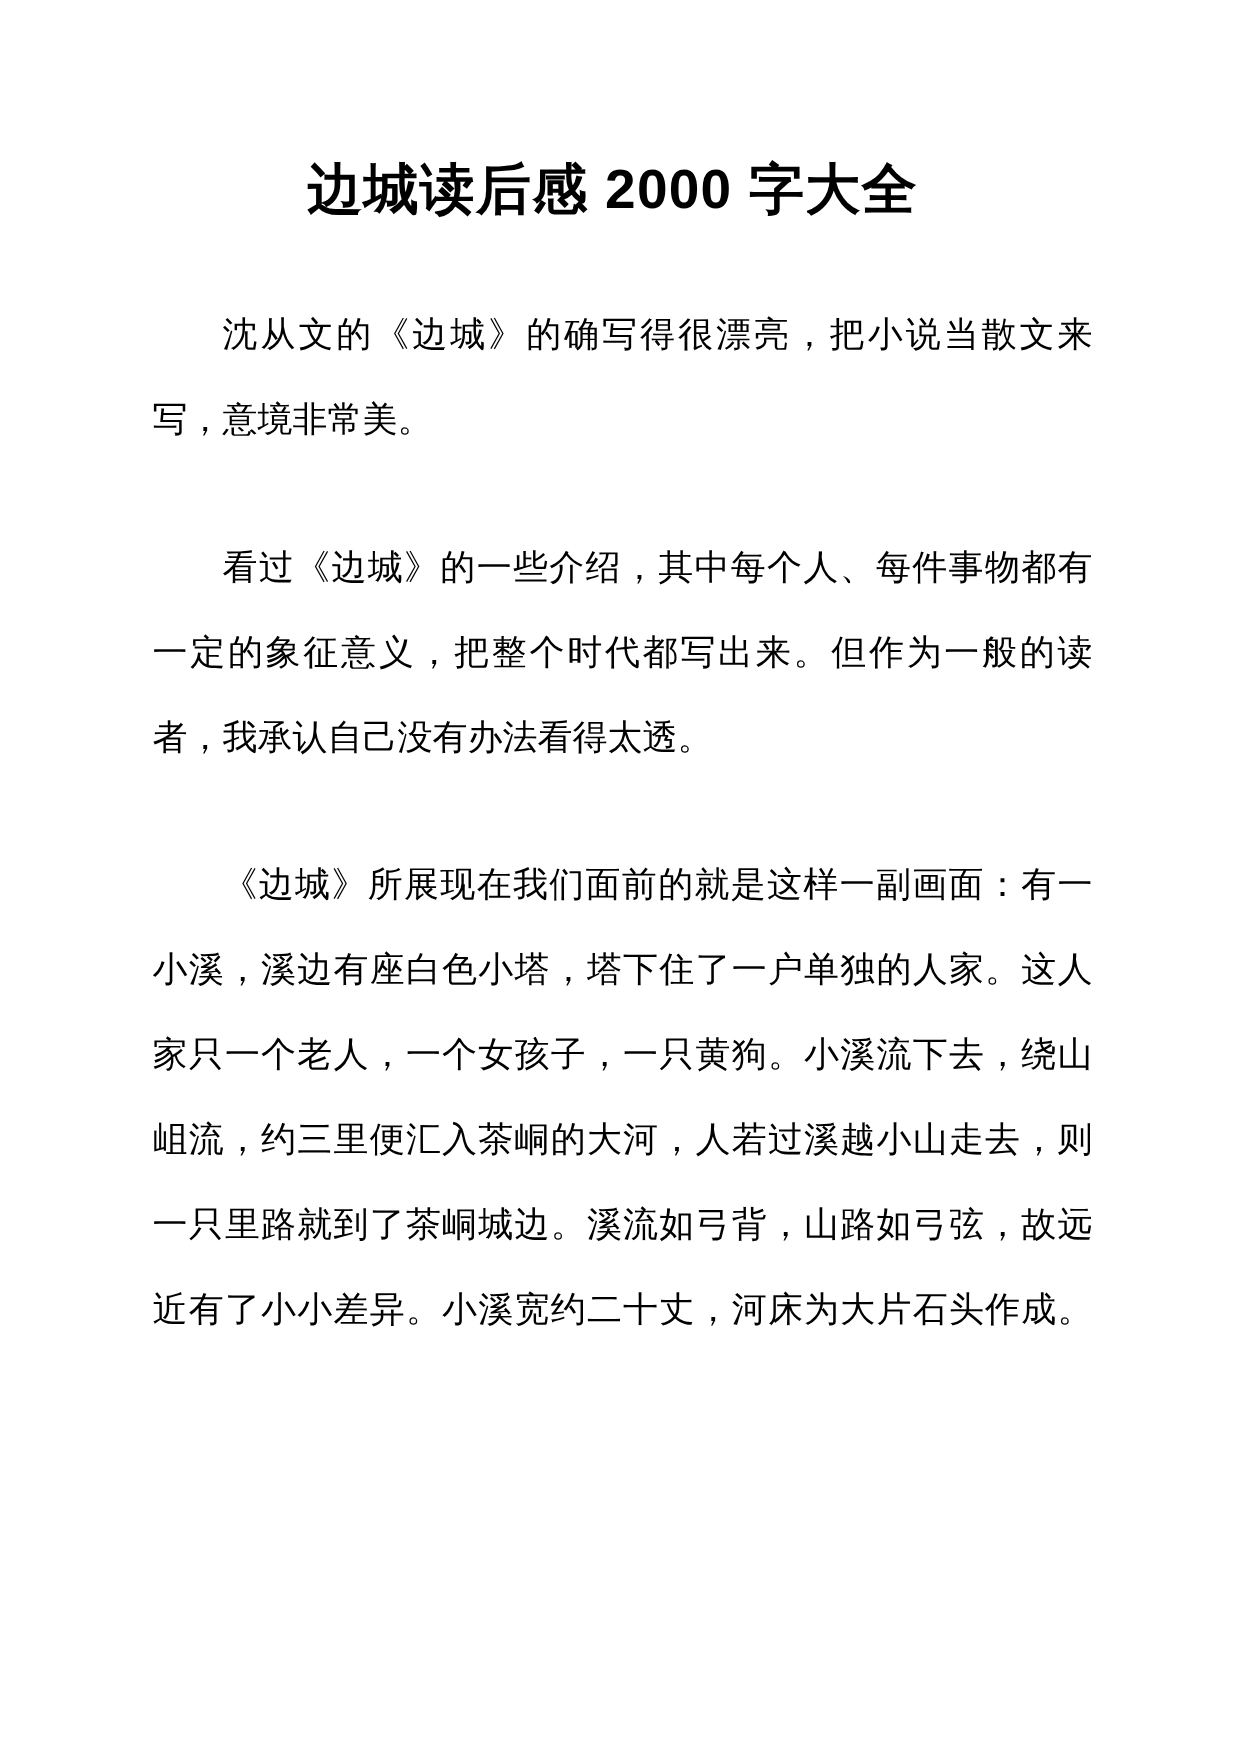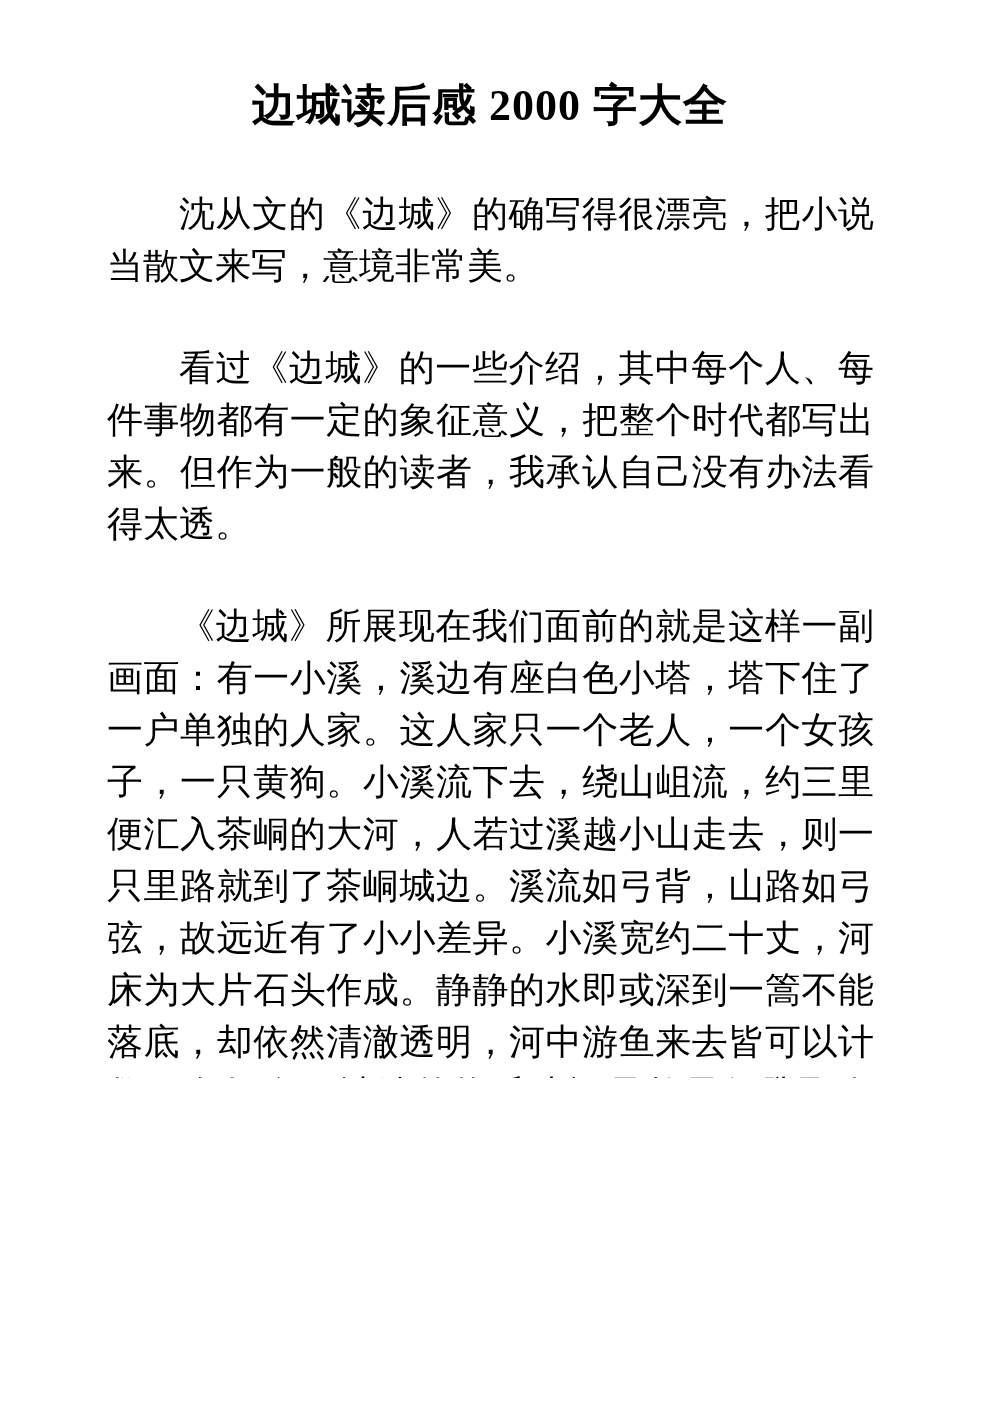--- a/index.html
+++ b/index.html
@@ -6,43 +6,43 @@
     margin: 0;
     padding: 0;
     background: #ffffff;
   }
   .page {
     position: relative;
     width: 992px;
     height: 1078px;
     background: #ffffff;
     color: #000000;
-    font-family: Liberation Serif, serif;
+    font-family: Liberation Sans, sans-serif;
     box-sizing: border-box;
-    padding: 74px 118px 0 106px;
+    padding: 120px 118px 0 106px;
     overflow: hidden;
   }
   .doc-title {
     margin: 0;
     font-size: 44px;
     font-weight: bold;
     line-height: 64px;
     text-align: center;
     letter-spacing: 1px;
     white-space: nowrap;
   }
   .byline {
     margin: 12px 0 0 152px;
     font-size: 28px;
     line-height: 52px;
   }
   .para {
-    margin: 50px 0 0 1px;
-    font-size: 36px;
-    line-height: 52px;
+    margin: 50px 0 0 16px;
+    font-size: 28px;
+    line-height: 68px;
     text-align: justify;
     text-align-last: left;
     text-indent: 2em;
     word-break: break-all;
   }
 </style>
 </head>
 <body>
 
 <div class="page">

